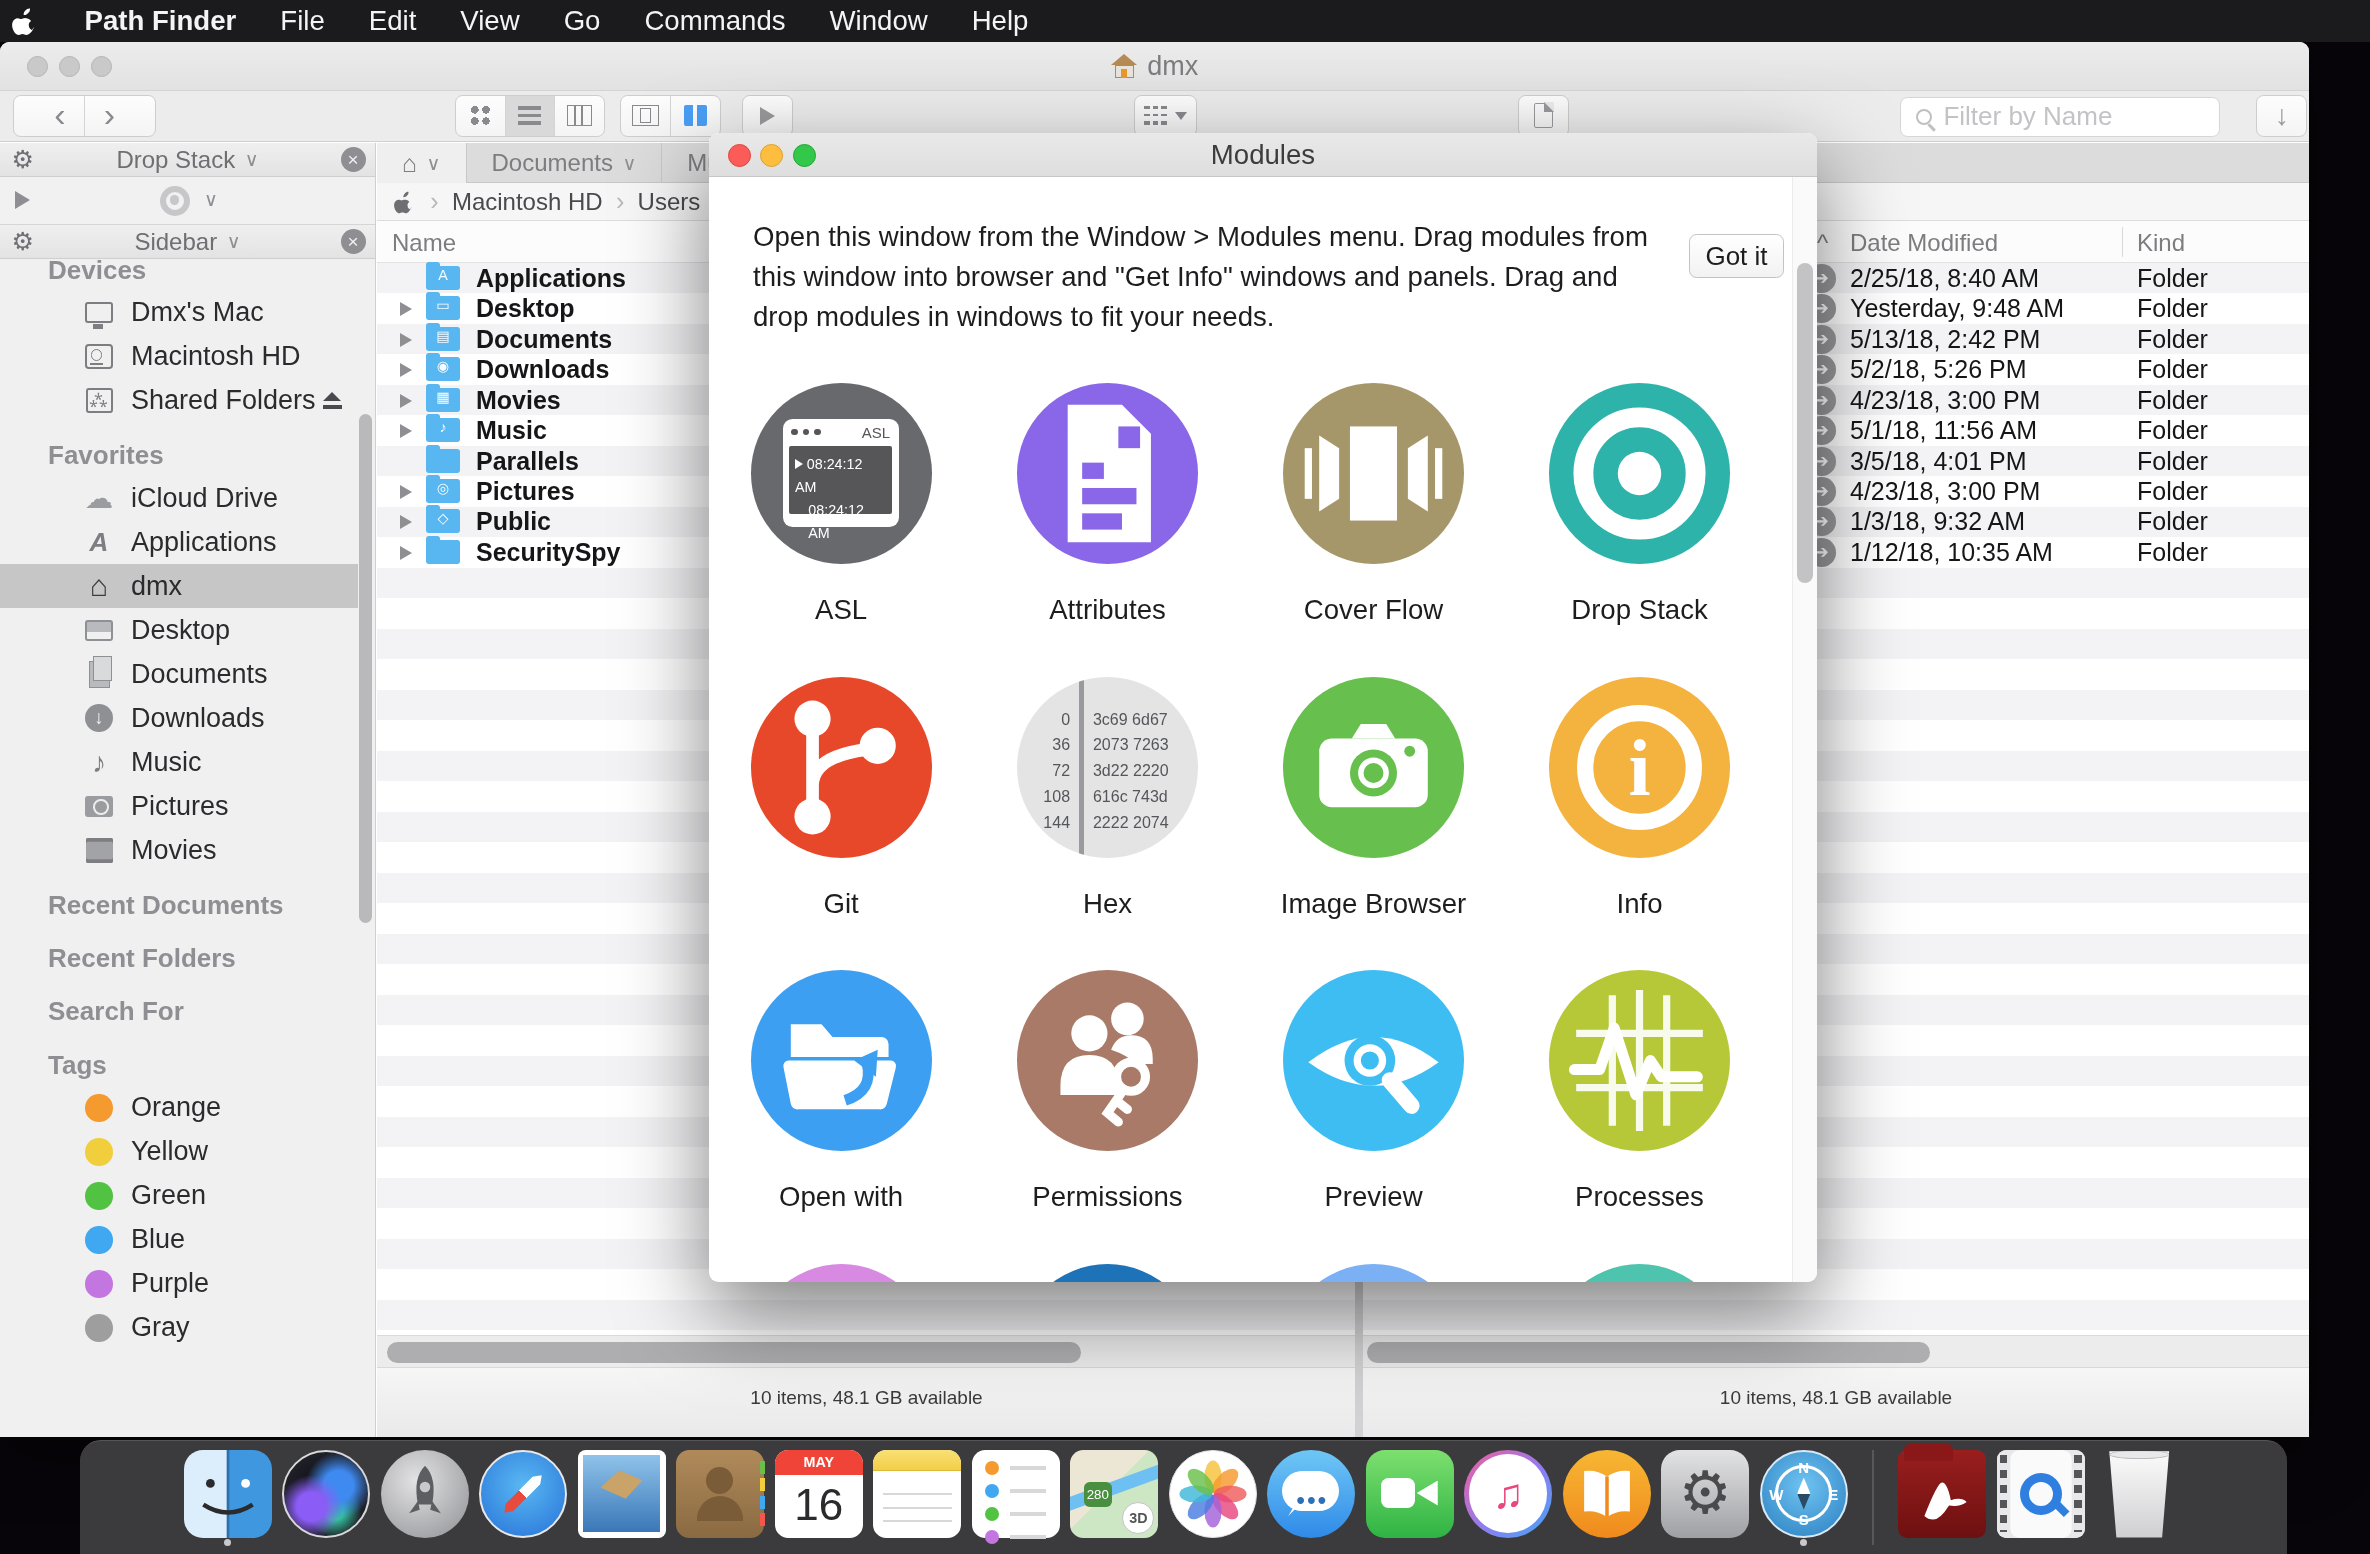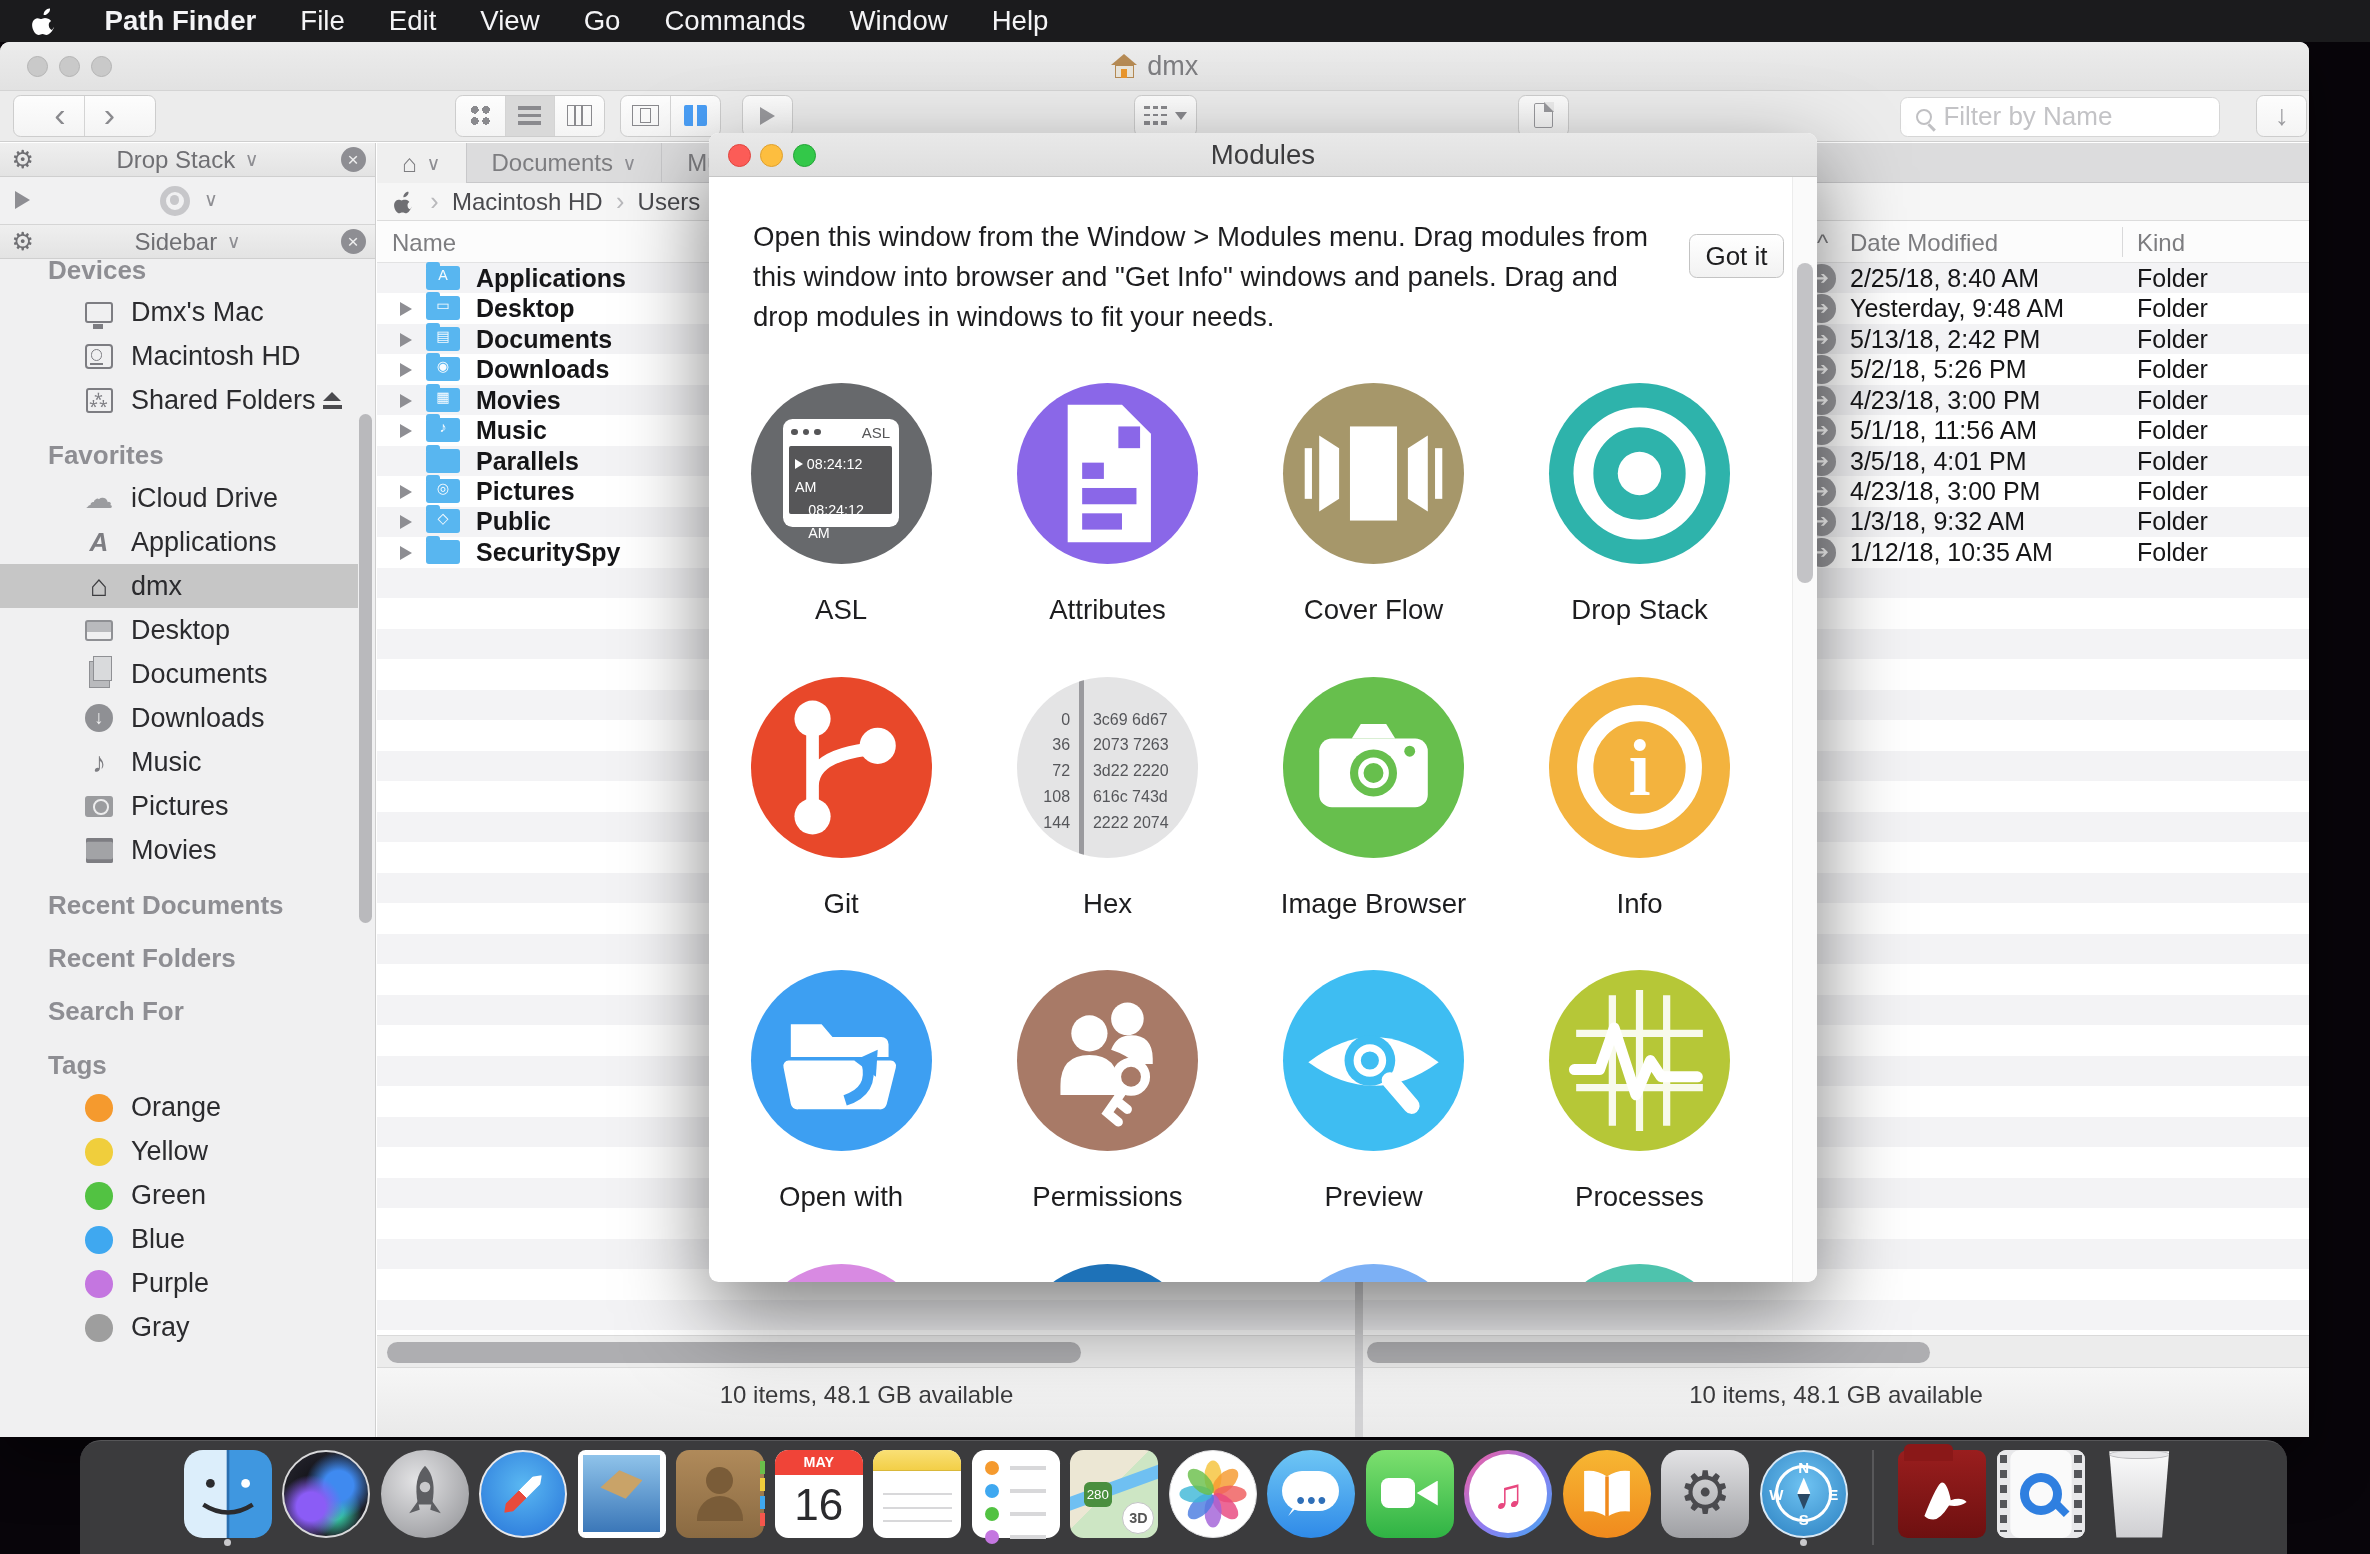--- a/index.html
+++ b/index.html
@@ -2,21 +2,21 @@
 <html style="font-size:15px"><head>
 <meta charset="utf-8">
 <style>
   * { margin:0; padding:0; box-sizing:border-box; }
   html,body { width:2370px; height:1554px; overflow:hidden; background:#08050a;
     font-family:"Liberation Sans", sans-serif; -webkit-font-smoothing:antialiased; }
 
   
   #menubar { position:absolute; left:0; top:0; width:2370px; height:42px; background:#1b1b1d;
     display:flex; align-items:center; color:#f4f4f6; font-size:27.6px; z-index:30; }
-  #menu-left { display:flex; align-items:center; gap:44px; padding-left:32px; }
+  #menu-left { display:flex; align-items:center; gap:44px; padding-left:12px; }
   #menu-left .apple { width:28.5px; height:32px; color:#fff; }
   #menu-left .app-name { font-weight:bold; }
   #menu-right { margin-left:auto; display:flex; align-items:center; gap:36px; padding-right:28.5px; }
   .mi { display:inline-flex; align-items:center; justify-content:center; height:32px; }
   .mi-compass { width:30px; height:30px; border:2.9px solid #e8e8ea; border-radius:50%; position:relative; }
   .mi-compass:before { content:""; position:absolute; left:8.6px; top:4.8px; border-left:5.7px solid transparent;
     border-right:5.7px solid transparent; border-bottom:16px solid #e8e8ea; transform:rotate(8deg); }
   .mi-display { width:34px; height:25px; border:2.9px solid #e8e8ea; border-radius:3.8px; position:relative; margin-top:-5.7px;}
   .mi-display:after { content:""; position:absolute; left:8.6px; top:24px; width:11.4px; height:5.7px; background:#e8e8ea; }
   .mi-para { width:25px; height:25px; background:#cfcfd2; clip-path:polygon(0 0,100% 35%,35% 100%); }
@@ -149,21 +149,21 @@
   .folder { position:absolute; left:49px; top:2.9px; width:34px; height:24px; background:#58b6f0; border-radius:2.9px; }
   .folder:before { content:""; position:absolute; left:0; top:-3.8px; width:14.3px; height:5.7px; background:#58b6f0; border-radius:2.9px 2.9px 0 0; }
   .folder .fg { position:absolute; left:0; top:1px; width:100%; text-align:center; font-size:14.3px; color:rgba(255,255,255,.95); }
   .fname { position:absolute; left:99px; font-size:25px; font-weight:bold; color:#161618; white-space:nowrap; }
   .rrow-ico { position:absolute; left:444px; top:1px; width:28.5px; height:28.5px; border-radius:50%; background:#9a9a9e;
     color:#fff; font-size:18px; display:flex; align-items:center; justify-content:center; }
   .rdate { position:absolute; left:487px; font-size:25px; color:#161618; white-space:nowrap; }
   .rkind { position:absolute; left:774px; font-size:25px; color:#161618; }
   .hscroll { position:absolute; left:0; bottom:70px; width:100%; height:32px; background:#ececec; border-top:1px solid #dadada; }
   .hthumb { position:absolute; top:5.7px; height:21px; background:#aeaeb1; border-radius:10.5px; }
-  .pstatus { position:absolute; left:0; bottom:28.5px; width:100%; text-align:center; font-size:24px; color:#3a3a3c; }
+  .pstatus { position:absolute; left:0; bottom:28.5px; width:100%; text-align:center; font-size:19px; color:#3a3a3c; }
   .statusband { position:absolute; left:0; bottom:0; width:100%; height:70px; background:linear-gradient(#f6f6f6,#e9e9e9); border-top:1px solid #d9d9d9; }
 
   
   #dialog { position:absolute; left:709px; top:133px; width:1108px; height:1149px; background:#fff; border-radius:9.5px;
     box-shadow:0 32px 86px rgba(0,0,0,.5); z-index:10; overflow:hidden; }
   #dlg-titlebar { position:absolute; left:0; top:0; width:100%; height:44px; background:linear-gradient(#e9e9e9,#dedede);
     border-bottom:1px solid #c6c6c6; display:flex; align-items:center; justify-content:center; color:#3c3c3e; font-size:27.6px; }
   .dtl { position:absolute; top:10.5px; width:23px; height:23px; border-radius:50%; }
   #dlg-info { position:absolute; left:44px; top:84px; width:911px; font-size:27.6px; line-height:1.45; color:#1d1d1f; }
   #got-it { position:absolute; left:980px; top:101px; width:95px; height:44px; background:linear-gradient(#fff,#f2f2f2);

